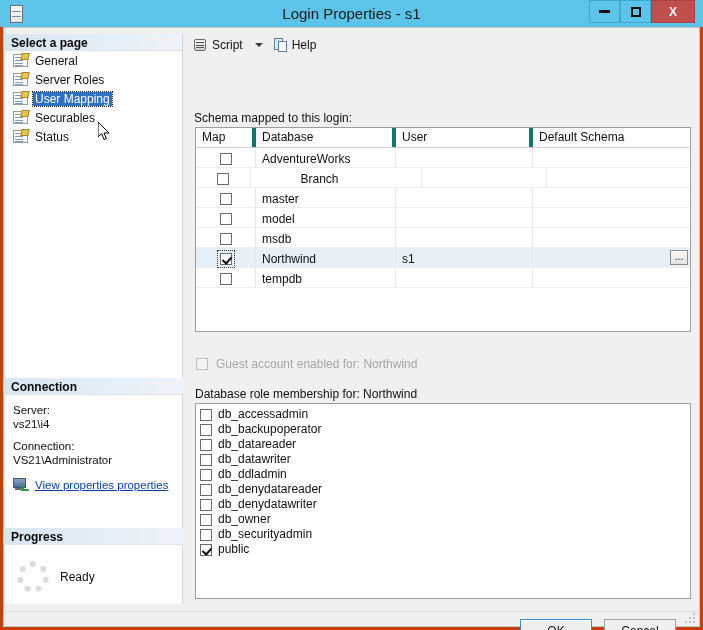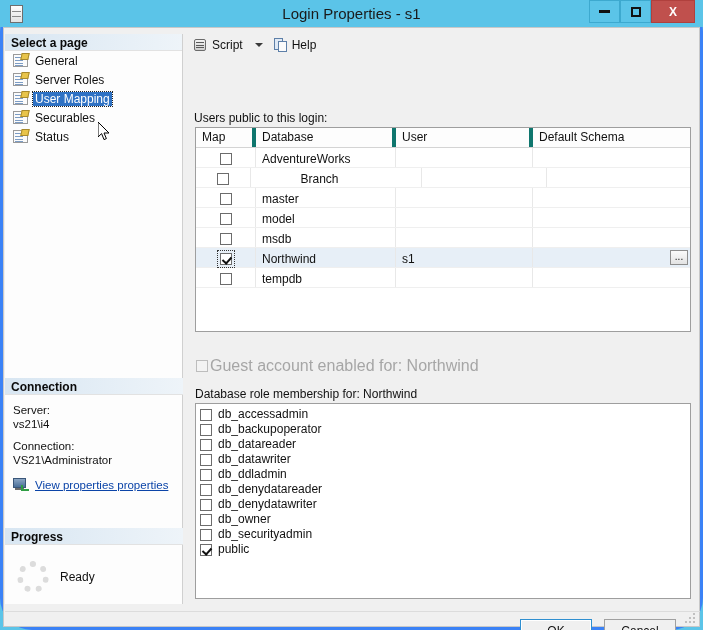--- a/index.html
+++ b/index.html
@@ -2,21 +2,21 @@
 <html><head>
 <meta charset="utf-8">
 <style>
   html,body{margin:0;padding:0;}
   body{
     width:703px;height:630px;overflow:hidden;
     font-family:"Liberation Sans", sans-serif;
     font-size:12px;
     background:#5bc4e8;
   }
-  #app{position:relative;width:703px;height:630px;background:#3b82f6;border-radius:32px;}
+  #app{position:relative;width:703px;height:630px;background:#c2410c;}
 
   
   .titlebar{position:absolute;left:0;top:0;width:703px;height:27px;background:#5bc4e8;}
   .title-icon{position:absolute;left:10px;top:5px;width:13px;height:18px;
     background:linear-gradient(#fdfdfd,#e2e2e2);border:1px solid #6e6e6e;box-sizing:border-box;}
   .title-icon:before{content:"";position:absolute;left:1px;top:5px;width:9px;height:1px;background:#8a8a8a;}
   .title-icon:after{content:"";position:absolute;left:1px;top:10px;width:9px;height:1px;background:#8a8a8a;}
   .title-text{position:absolute;left:0;top:3px;width:703px;text-align:center;
     font-size:15px;color:#1a1a1a;line-height:21px;}
   .win-btns{position:absolute;right:8px;top:0px;height:23px;display:flex;}
@@ -96,21 +96,21 @@
     display:inline-block;position:relative;}
   .cb.checked:after{content:"";position:absolute;left:3px;top:1px;width:4px;height:7px;
     border:solid #111;border-width:0 2px 2px 0;transform:rotate(42deg);}
   .focusbox{outline:1px dotted #333;outline-offset:2px;}
   .ellipsis-btn{position:absolute;right:2px;top:2px;width:18px;height:15px;
     background:linear-gradient(#fafafa,#e3e3e3);border:1px solid #8d8d8d;box-sizing:border-box;
     font-size:10px;line-height:11px;text-align:center;color:#111;}
 
   .guest-row{position:absolute;display:flex;align-items:center;}
   .cb.disabled{border-color:#bdbdbd;background:#f3f3f3;}
-  .disabled-text{color:#a6a6a6;font-size:16px;margin-left:2px;}
+  .disabled-text{color:#a6a6a6;font-size:12px;margin-left:8px;}
 
   .rolelist{position:absolute;background:#fff;border:1px solid #9e9e9e;box-sizing:border-box;
     overflow:hidden;padding:3px 0 0 4px;}
   .role-item{display:flex;align-items:center;height:15px;}
   .role-label{font-size:12px;color:#111;margin-left:6px;line-height:13px;}
 
   
   .footer-sep{position:absolute;left:1px;top:583px;width:695px;height:1px;background:#dcdcdc;}
   .btn{position:absolute;width:72px;height:23px;background:#f0f0f0;border:1px solid #a0a0a0;
     box-sizing:border-box;font-size:12px;color:#111;display:flex;align-items:center;justify-content:center;}
@@ -227,21 +227,21 @@
         <span class="caret"></span>
         <div class="tb-item">
           <span class="ico-help">
               <span class="h1"></span>
               <span class="h2"></span>
             </span>
           <span class="tb-label">Help</span>
         </div>
       </div>
 
-      <div class="field-label" style="left:10px;top:82px;">Users public to this login:</div>
+      <div class="field-label" style="left:10px;top:82px;">Schema mapped to this login:</div>
 
       <div class="grid" style="left:11px;top:98px;width:496px;height:205px;">
         <div class="grid-head">
           <div class="gh" style="width:60px;">Map</div>
           <div class="gh" style="width:140px;">Database</div>
           <div class="gh" style="width:137px;">User</div>
           <div class="gh" style="width:157px;border-right:none;">Default Schema</div>
         </div>
 
         <div class="grow">

